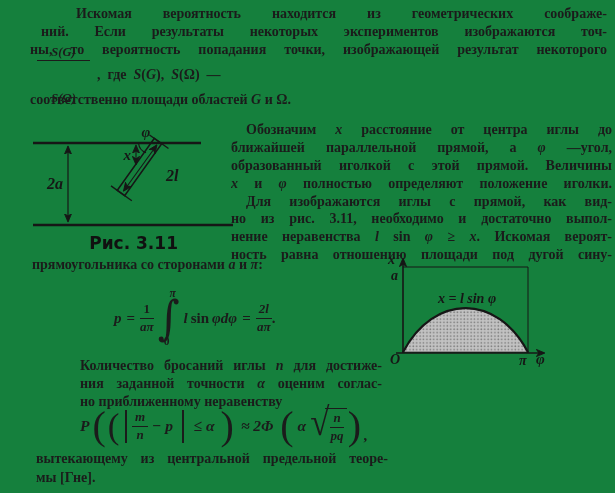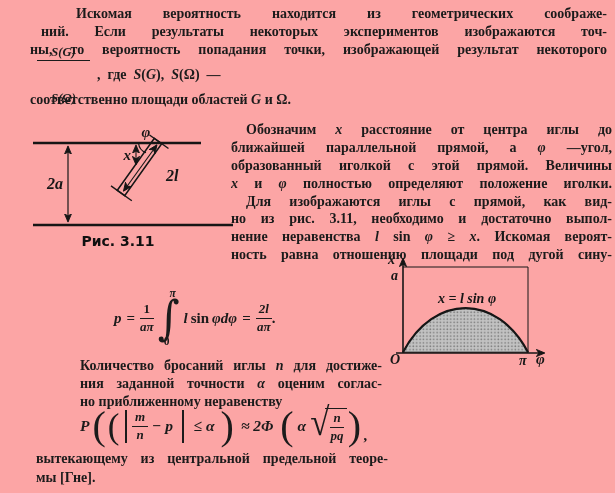--- a/index.html
+++ b/index.html
@@ -1,16 +1,16 @@
 <!DOCTYPE html>
 <html><head>
 <meta charset="utf-8">
 <style>
   html,body{margin:0;padding:0;background:#ffffff;}
-  .page{position:relative;width:615px;height:493px;background:#fca5a5;overflow:hidden;
+  .page{position:relative;width:615px;height:493px;background:#15803d;overflow:hidden;
         font-family:"Liberation Serif",serif;font-weight:700;color:#1b1b1b;font-size:14px;}
   .page i{font-style:italic;}
   .l{height:18.2px;line-height:18.2px;text-align:justify;text-align-last:justify;overflow:hidden;}
   .lnj{text-align:right;text-align-last:left;}
   .ind1{padding-left:46px;}
   .ind2{padding-left:11px;}
   .ind3{padding-left:14px;}
   .indp{padding-left:15px;}
   .intro{position:absolute;left:30px;top:5px;width:577px;}
   .line5{height:31px;display:flex;align-items:center;word-spacing:3.5px;white-space:pre;}
@@ -45,21 +45,21 @@
   .vbar{width:1.5px;height:33px;background:#1b1b1b;margin:0 5px;}
   .sqrt{display:flex;align-items:flex-start;margin-left:3px;}
   .rsign{font-size:35px;line-height:1;font-style:normal;font-weight:400;
          transform:translateY(-3px) scaleY(1.12);margin-right:-4px;}
   .runder{border-top:1.6px solid #1b1b1b;padding:2px 3px 0 5px;}
   
   .fig{position:absolute;}
   .fig line,.fig path,.fig polygon{stroke:#161616;}
   .svgit{font-family:"Liberation Serif",serif;font-style:italic;font-weight:700;fill:#161616;}
   .figcap{position:absolute;font-family:"DejaVu Sans","Liberation Sans",sans-serif;
-          font-weight:700;font-size:14px;text-align:center;color:#101010;}
+          font-weight:700;font-size:17px;text-align:right;color:#101010;}
 </style>
 </head>
 <body>
 
 <div class="page">
 
   <div class="intro">
     <div class="l ind1">Искомая вероятность находится из геометрических соображе-</div>
     <div class="l ind2">ний. Если результаты некоторых экспериментов изображаются точ-</div>
     <div class="l">ны, то вероятность попадания точки, изображающей результат некоторого</div>
@@ -100,20 +100,21 @@
     <div class="l">ближайшей параллельной прямой, а <i>φ</i> —угол,</div>
     <div class="l">образованный иголкой с этой прямой. Величины</div>
     <div class="l"><i>x</i> и <i>φ</i> полностью определяют положение иголки.</div>
     <div class="l indp">Для изображаются иглы с прямой, как вид-</div>
     <div class="l">но из рис. 3.11, необходимо и достаточно выпол-</div>
     <div class="l">нение неравенства <i>l</i> sin <i>φ</i> ≥ <i>x</i>. Искомая вероят-</div>
     <div class="l">ность равна отношению площади под дугой сину-</div>
   </div>
 
   <div class="leftcol2">
+    <div class="l lnj">прямоугольника со сторонами <i>a</i> и <i>π</i>:</div>
   </div>
 
   <div class="f1">
     <span>p</span>
     <span class="rm" style="margin:0 5px;">=</span>
     <span class="frac">
       <span class="fn rm">1</span>
       <span class="fd">aπ</span>
     </span>
     <span class="intcol">

